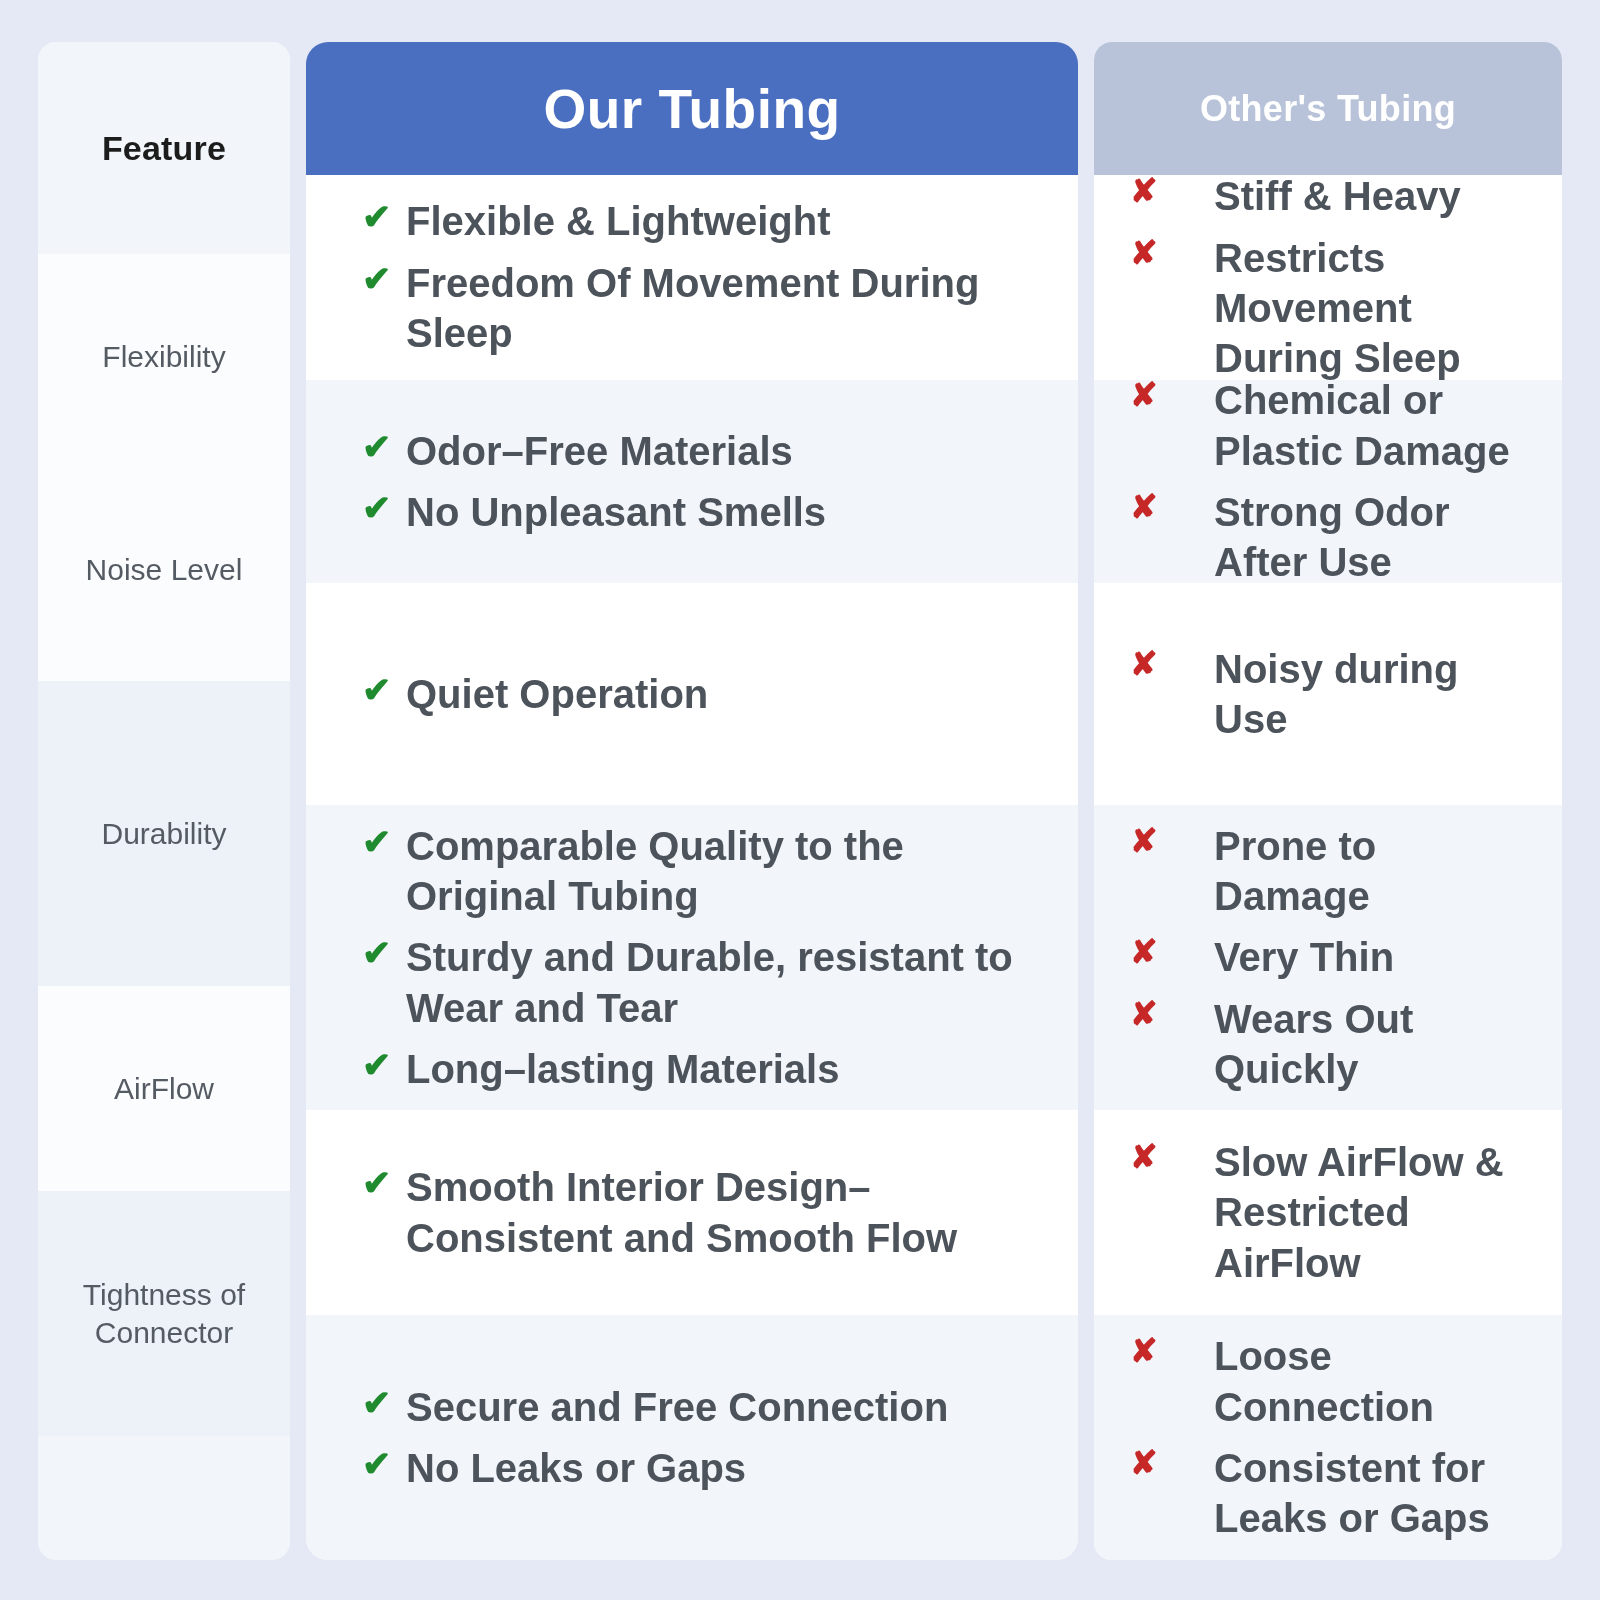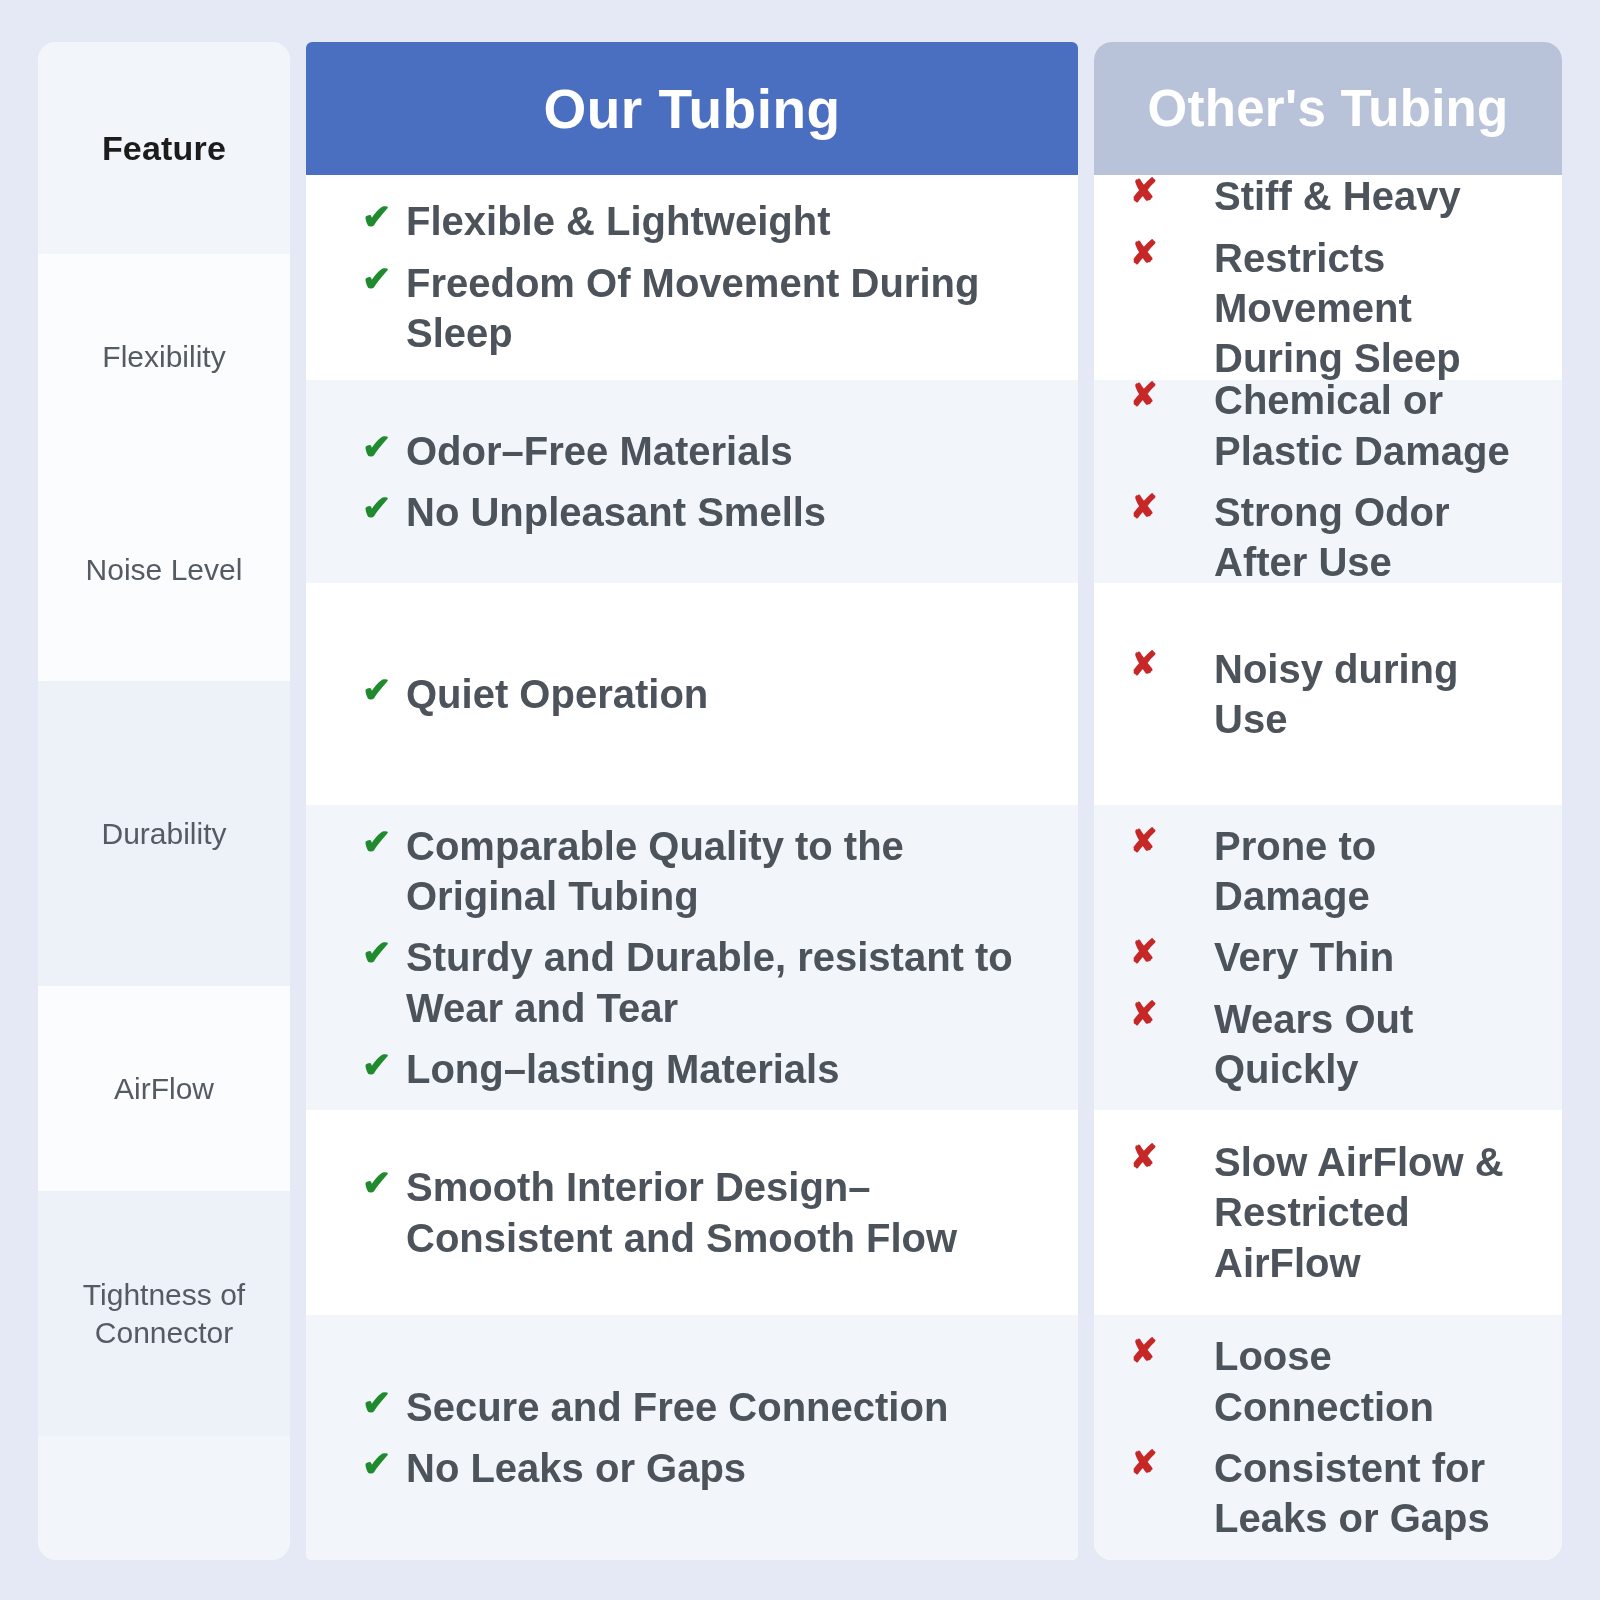--- a/index.html
+++ b/index.html
@@ -33,21 +33,21 @@
   }
   .col-feature {
     width: 252px;
     flex: 0 0 252px;
     background: #f2f5fa;
   }
   .col-ours {
     width: 772px;
     flex: 0 0 772px;
     background: #ffffff;
-    border-radius: 6px;
+    border-radius: 22px;
     overflow: hidden;
   }
   .col-others {
     flex: 1 1 auto;
     background: #ffffff;
     border-radius: 18px;
     overflow: hidden;
   }
 
   
@@ -68,21 +68,21 @@
   .hdr-ours {
     background: #4a6ec0;
     color: #ffffff;
     font-size: 55px;
     font-weight: bold;
     letter-spacing: .5px;
   }
   .hdr-others {
     background: #b8c2d9;
     color: #ffffff;
-    font-size: 51px;
+    font-size: 36px;
     font-weight: bold;
     letter-spacing: .3px;
   }
 
   
   .rows {
     display: flex;
     flex-direction: column;
     flex: 1 1 auto;
   }

